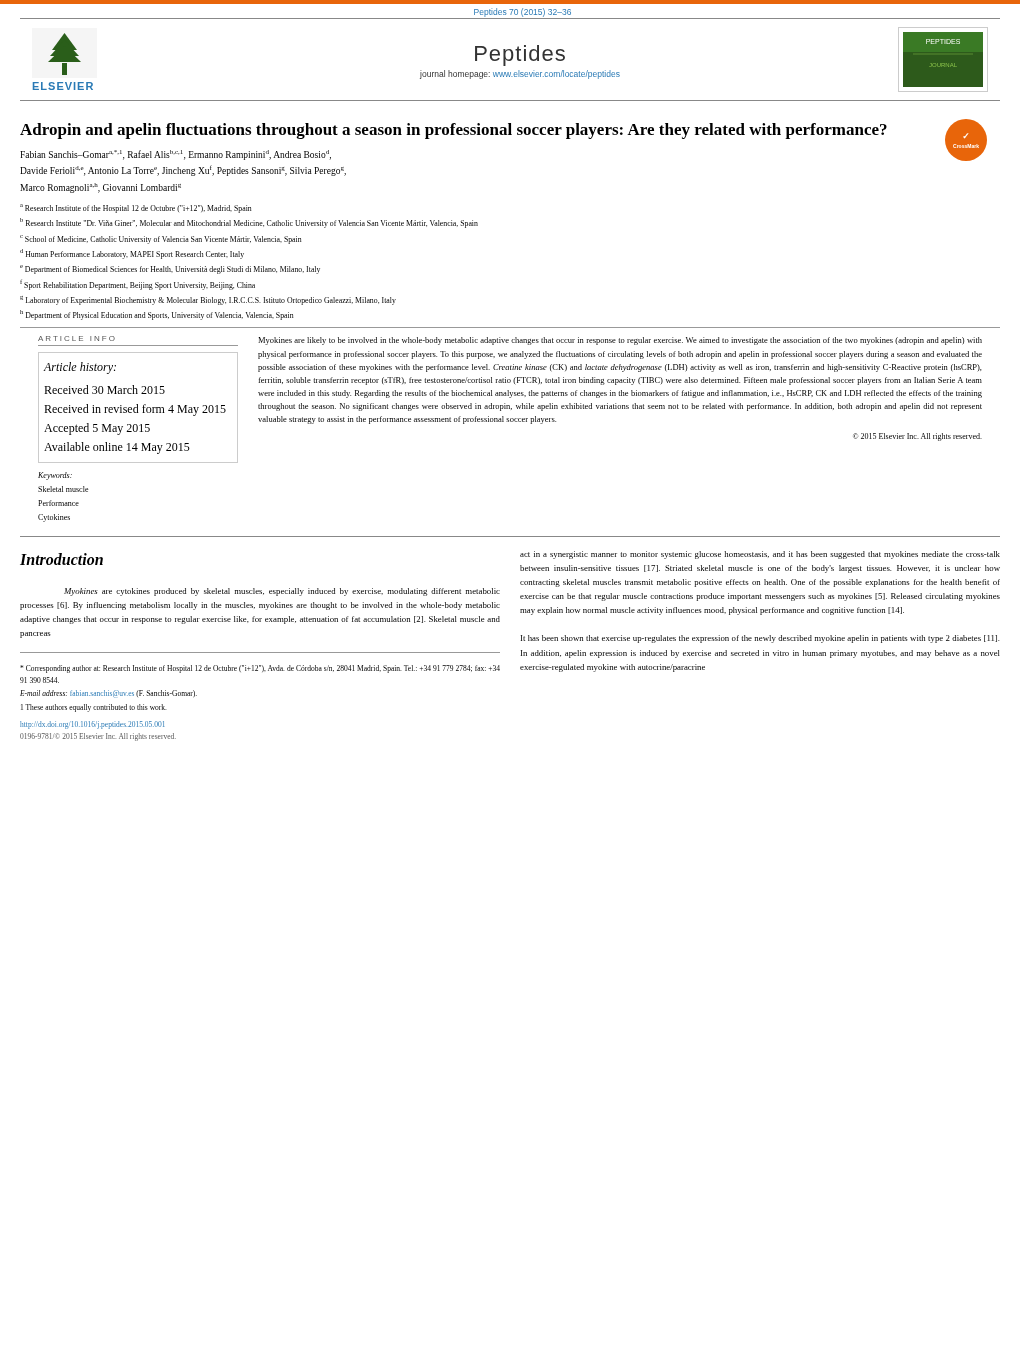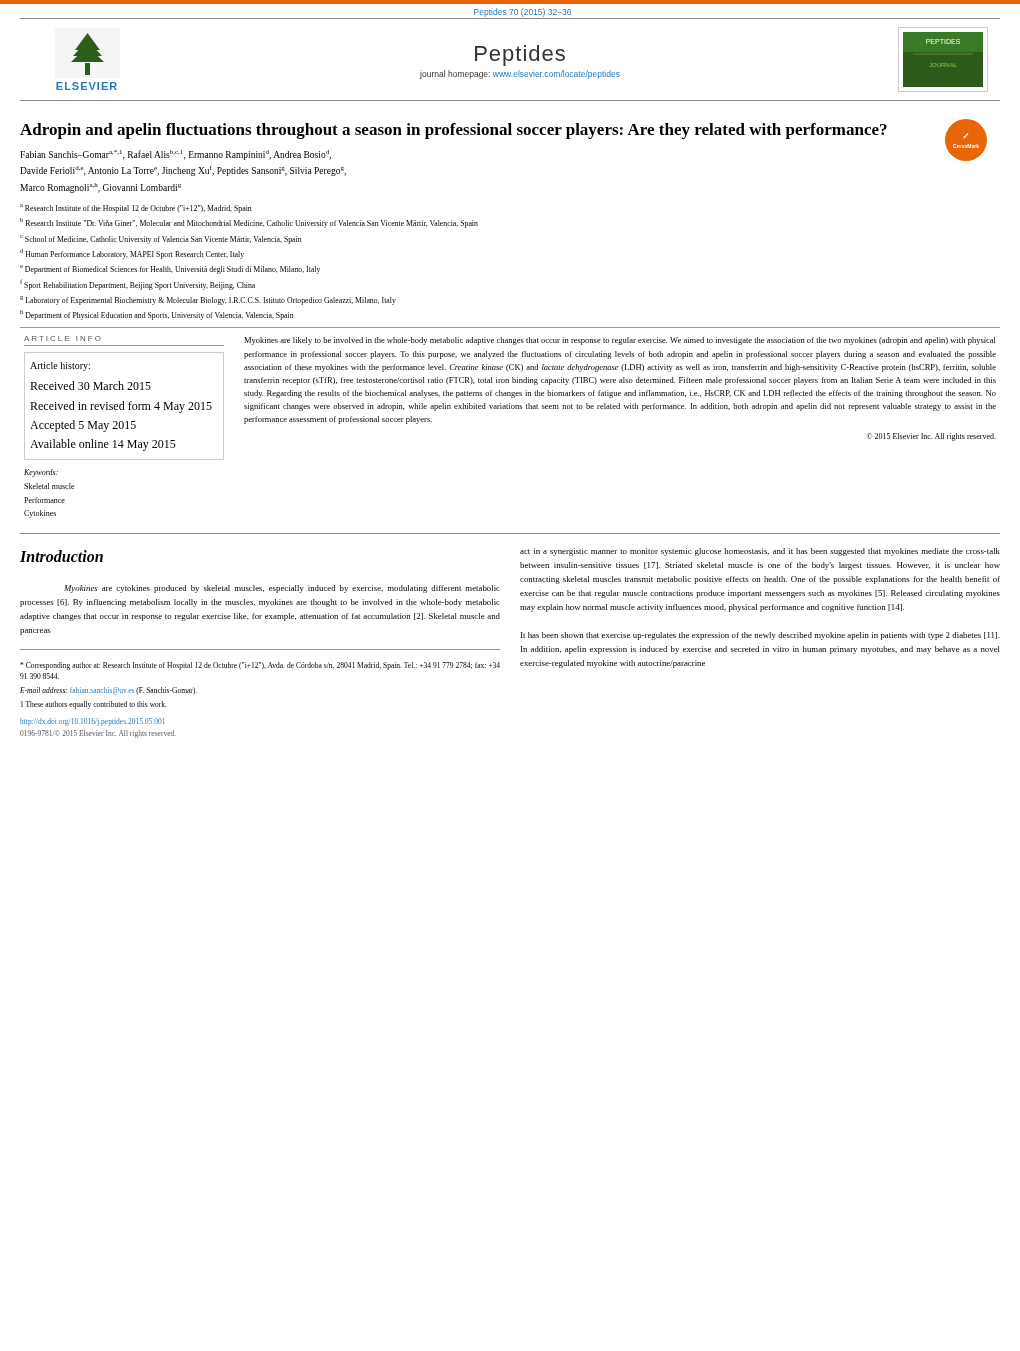--- a/index.html
+++ b/index.html
@@ -37,21 +37,21 @@
       border-bottom: 1.5px solid #888;
       padding: 8px 12px;
       margin: 0 20px;
     }
 
     .elsevier-logo {
       width: 110px;
       flex-shrink: 0;
       display: flex;
       flex-direction: column;
-      align-items: center;
+      align-items: flex-start;
     }
 
     .elsevier-text {
       font-family: Arial, sans-serif;
       font-size: 11px;
       font-weight: bold;
       color: #2a7ab5;
       letter-spacing: 1px;
       margin-top: 2px;
     }
@@ -185,21 +185,21 @@
     .section-divider {
       border: none;
       border-top: 1px solid #999;
       margin: 6px 0;
     }
 
     
     .two-col {
       display: flex;
       gap: 20px;
-      margin: 6px 4px;
+      margin: 6px 18px;
       justify-content: center;
     }
 
     .left-col {
       width: 200px;
       flex-shrink: 0;
     }
 
     .right-col {
       flex: 1;
@@ -218,21 +218,22 @@
 
     .article-history-box {
       border: 1px solid #ccc;
       padding: 5px;
       font-size: 8px;
       margin-bottom: 8px;
       line-height: 1.6;
     }
 
     .article-history-title {
-      font-size: 10px;
+      font-style: italic;
+      font-size: 12px;
       margin-bottom: 3px;
     }
 
     .history-line {
       font-size: 12px;
     }
 
     .keywords-section {
       margin-top: 8px;
     }

